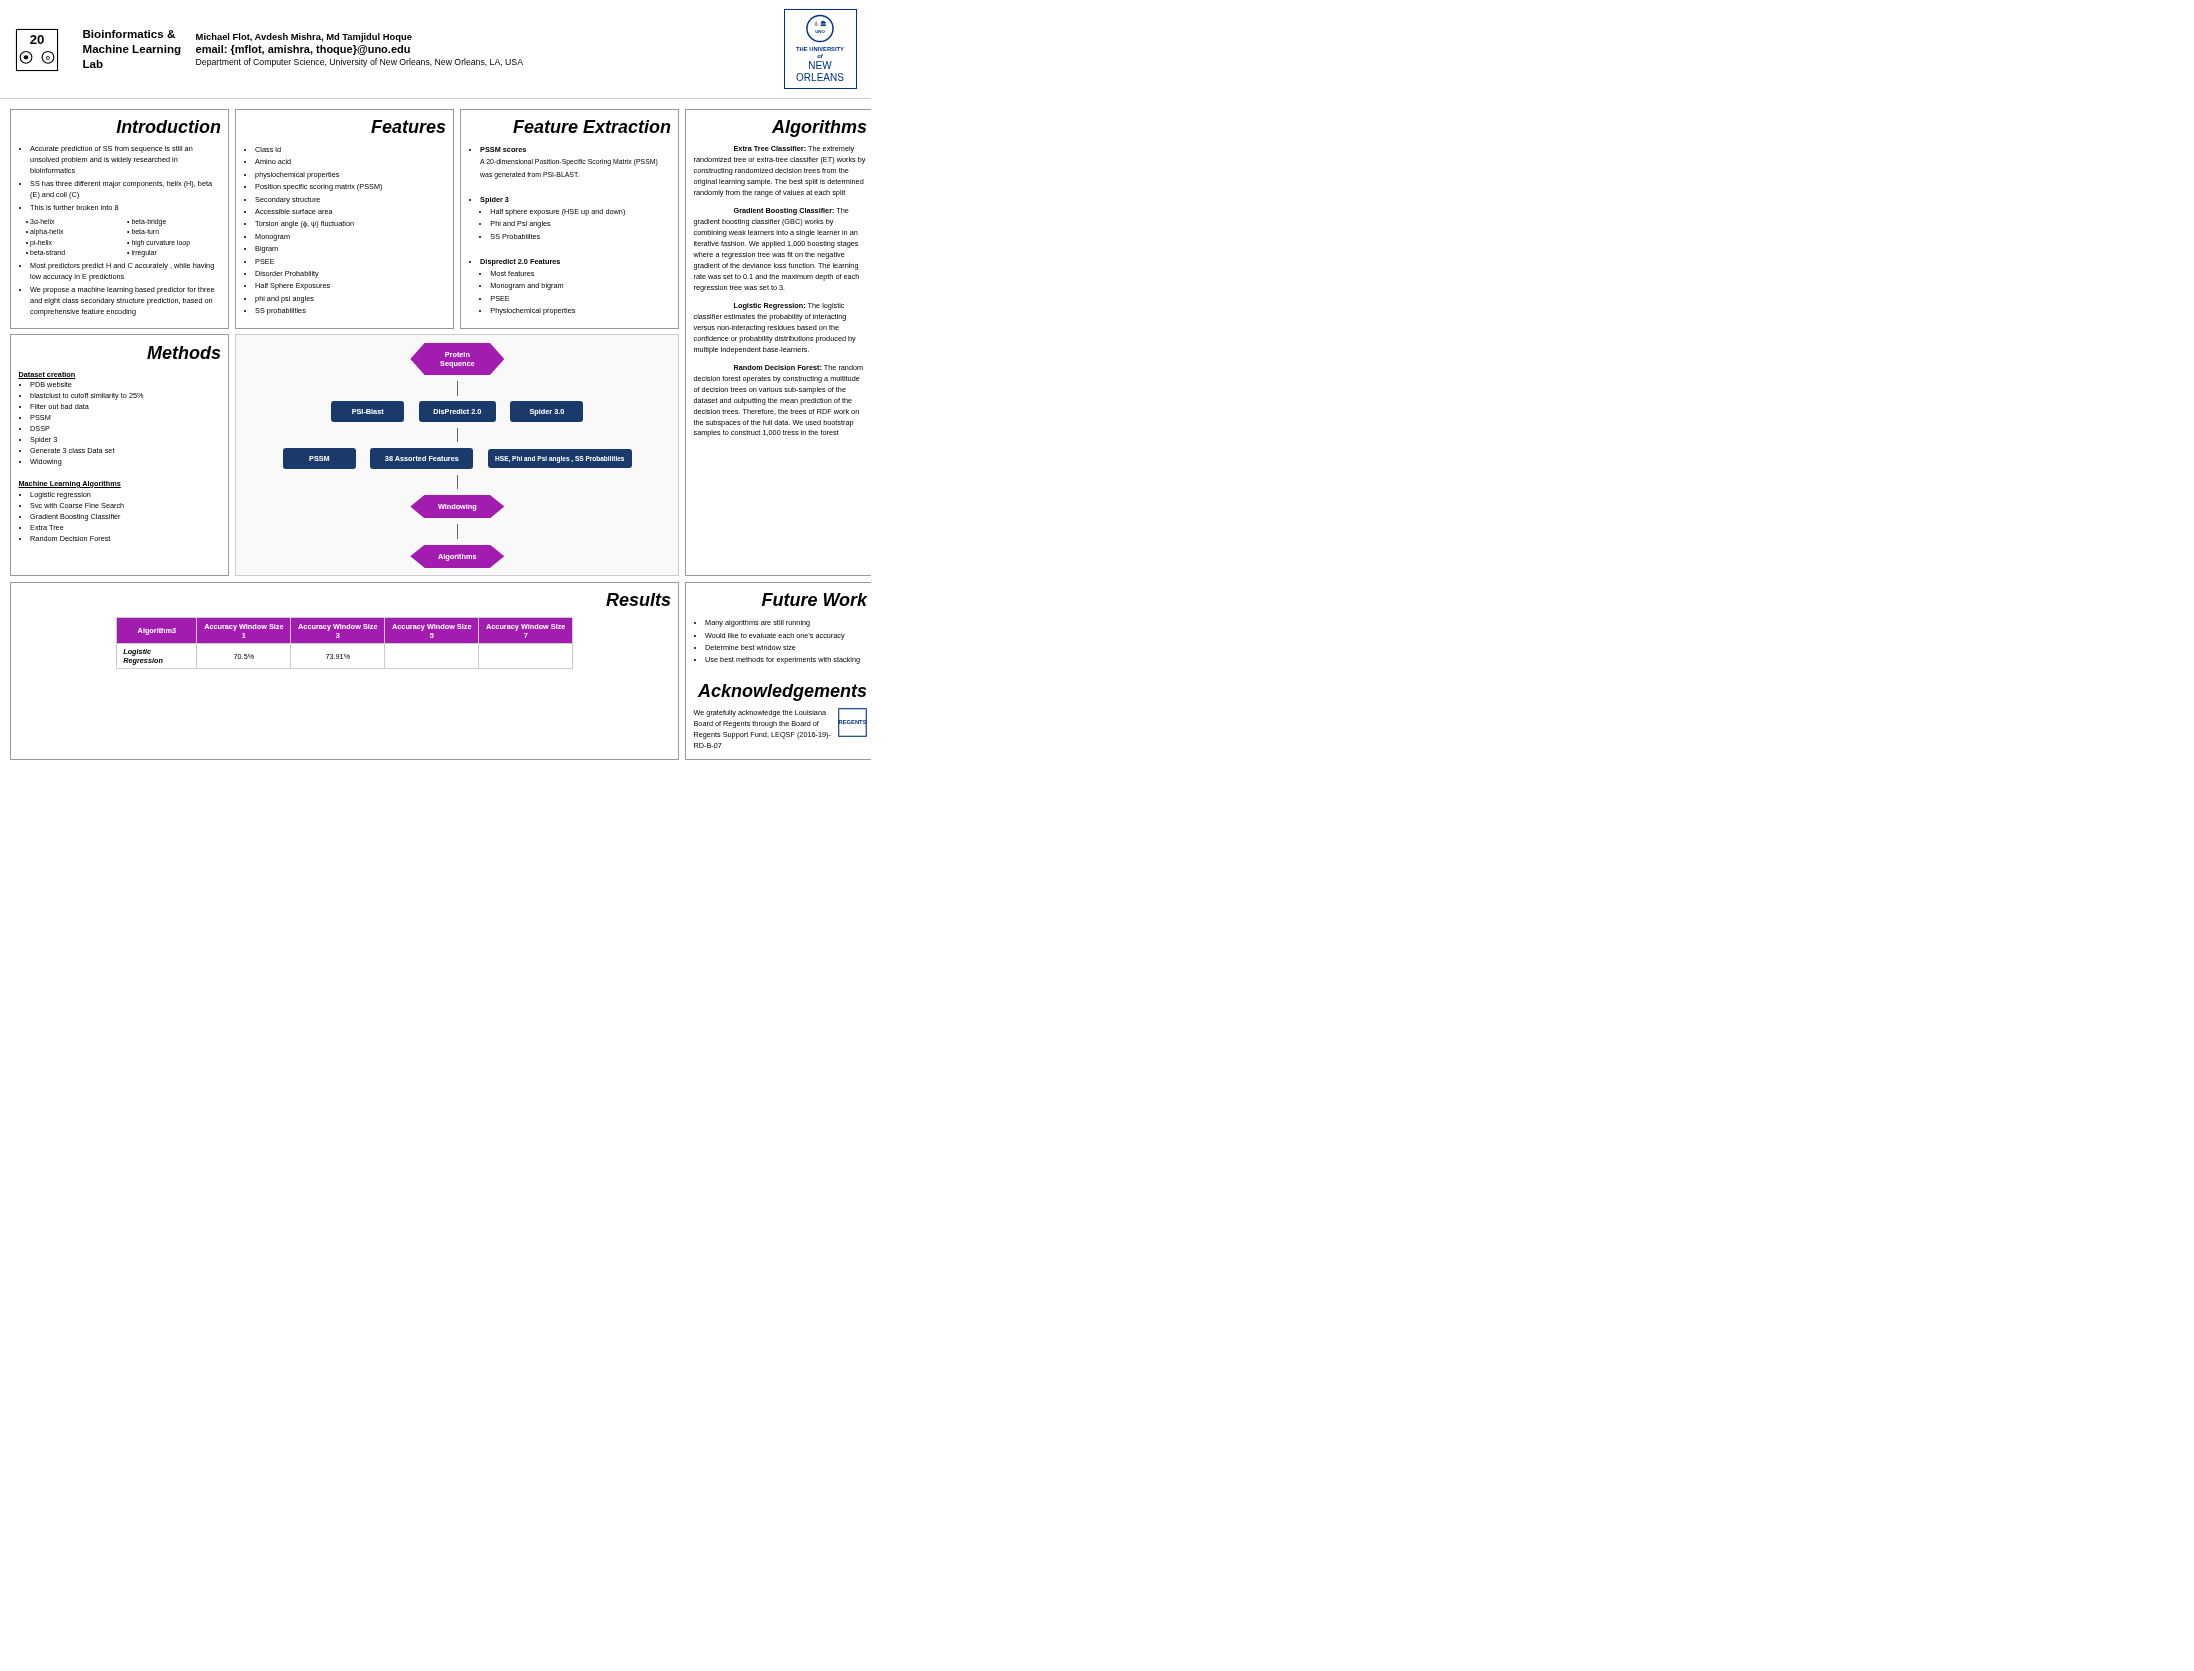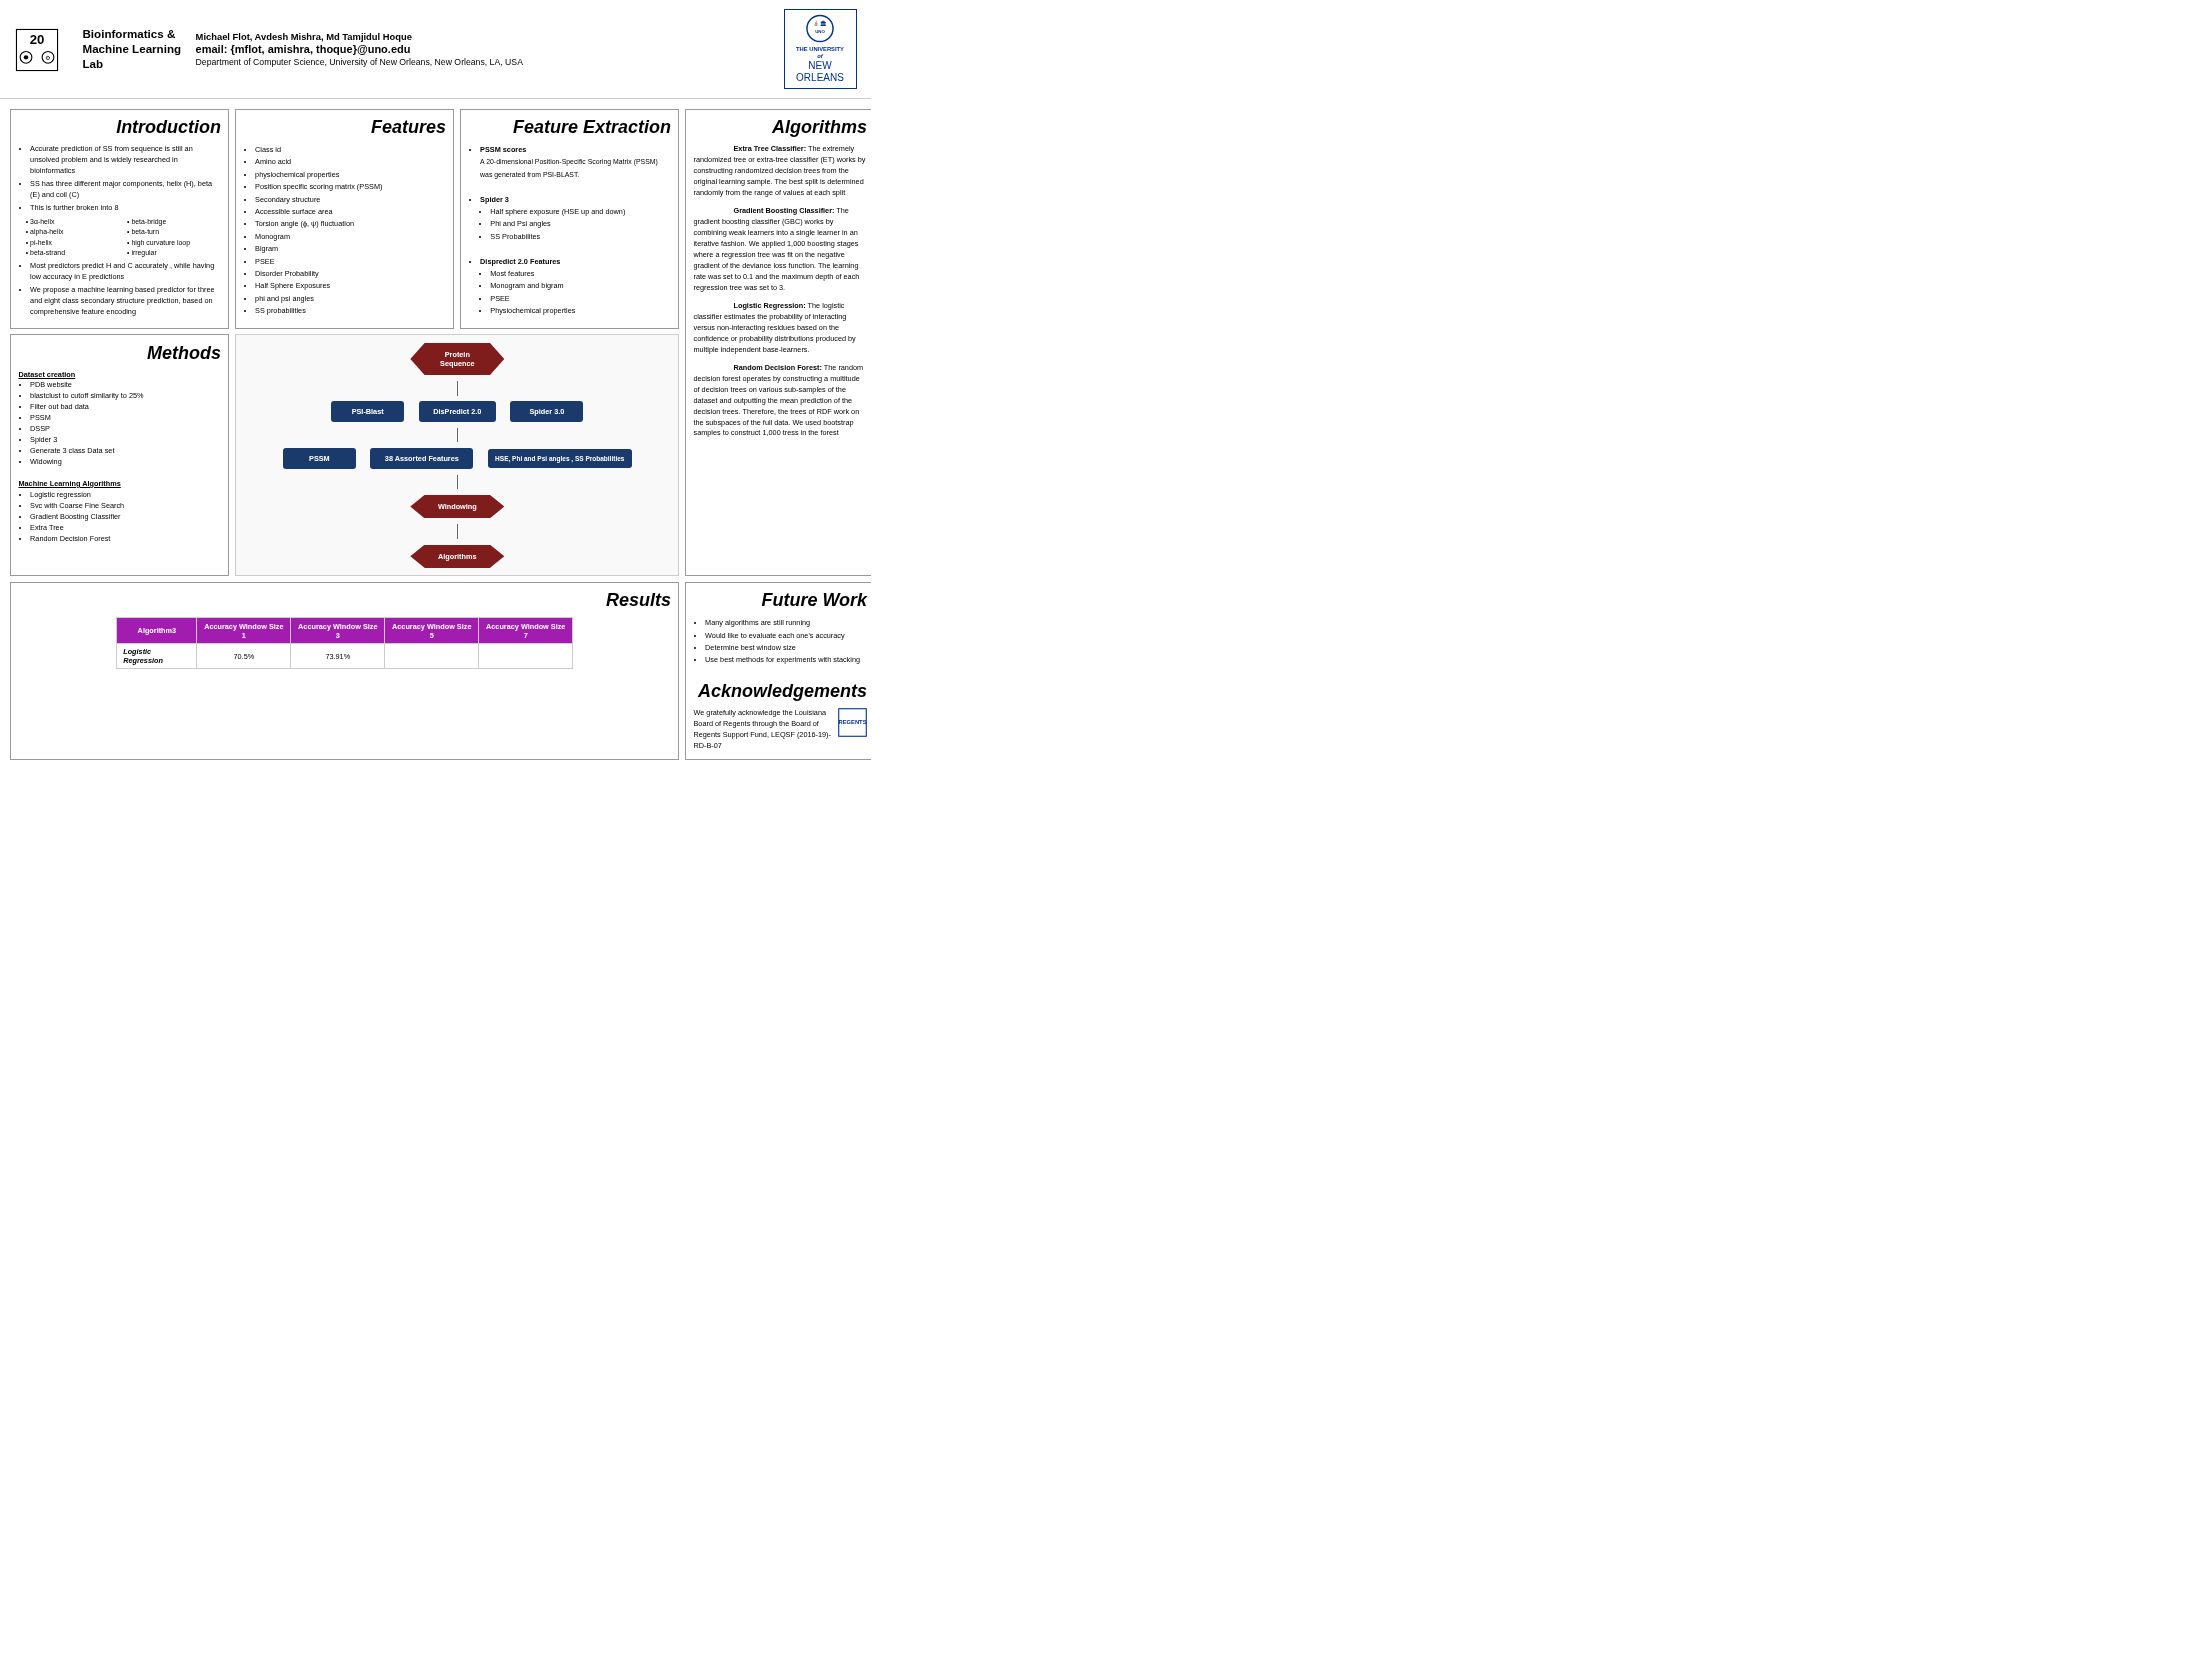--- a/index.html
+++ b/index.html
@@ -211,21 +211,21 @@
       background: #1a3a6b;
       color: #fff;
       padding: 5.8px 14.5px;
       font-size: 7.3px;
       font-weight: bold;
       text-align: center;
       border-radius: 2.9px;
       min-width: 73px;
     }
     .fc-diamond {
-      background: #7f1d1d;
+      background: #a21caf;
       color: #fff;
       padding: 7.3px 17.4px;
       font-size: 7.3px;
       font-weight: bold;
       text-align: center;
       clip-path: polygon(14.5px 0, calc(100% - 14.5px) 0, 100% 50%, calc(100% - 14.5px) 100%, 14.5px 100%, 0 50%);
       min-width: 94px;
     }
     .fc-line {
       width: 1.5px;

